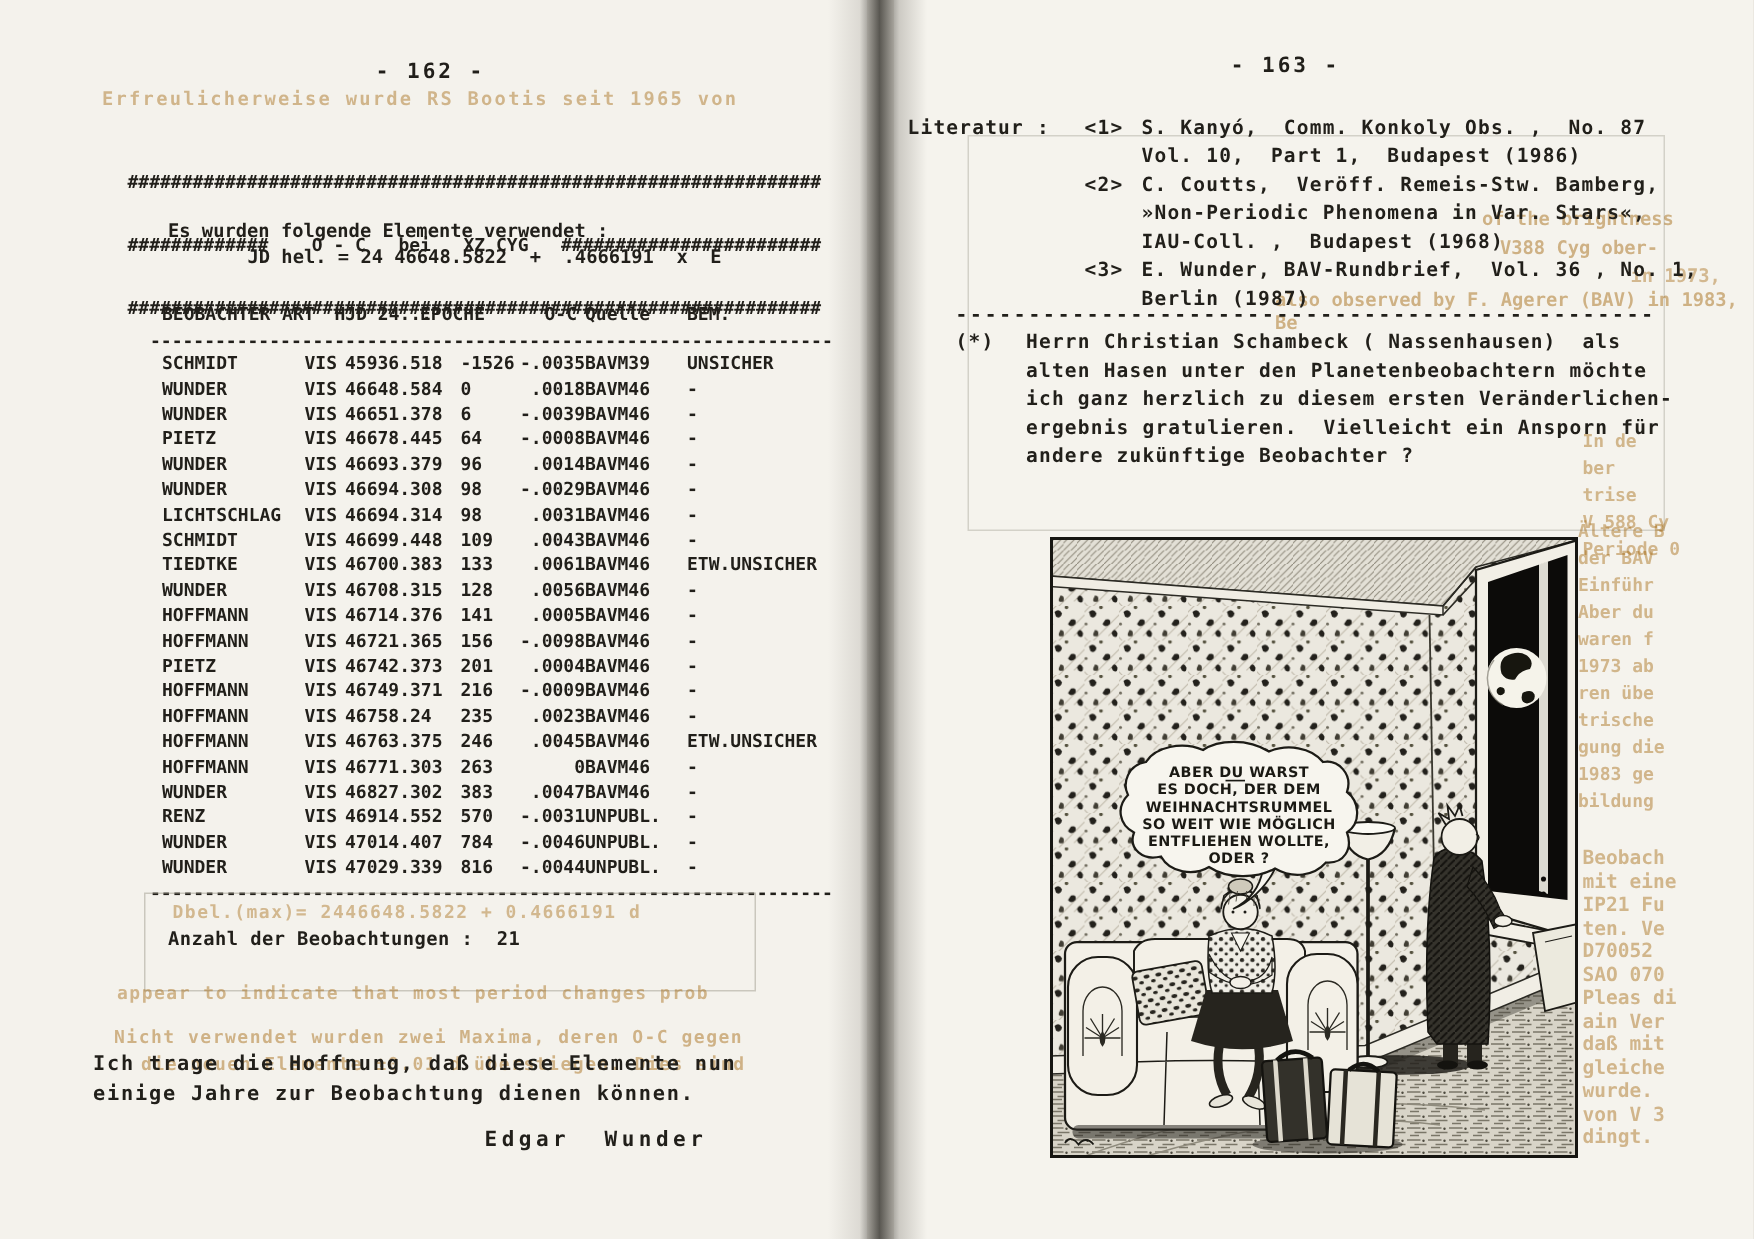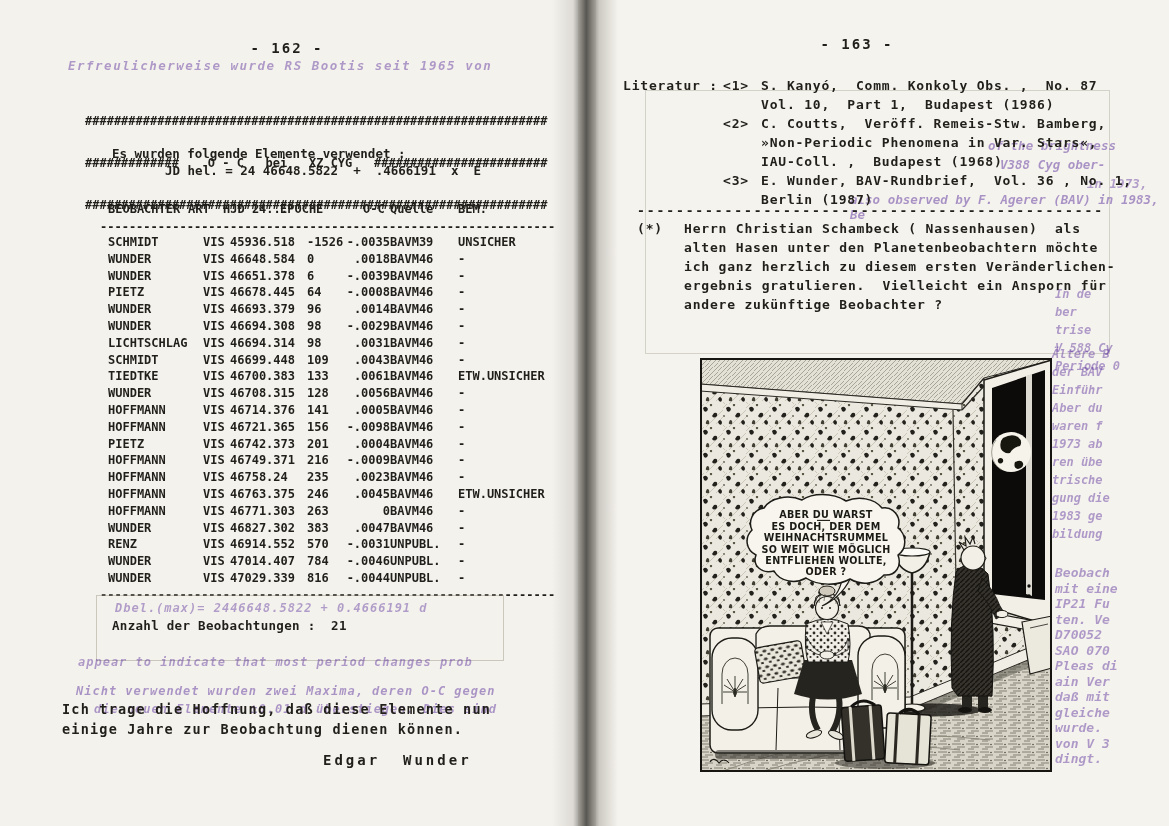--- a/index.html
+++ b/index.html
@@ -32,35 +32,35 @@
   .hrow .c3{transform:translateX(-27px);}
   .hrow .c4{text-align:left;transform:translateX(-2px);margin-left:20px;}
   .dashline{margin-left:-8px;height:15px;letter-spacing:0;}
   .count{left:112px;top:618px;font-size:12.5px;font-weight:bold;letter-spacing:.3px;}
   .closing{left:62px;top:700px;font-size:13.5px;font-weight:bold;letter-spacing:1.2px;line-height:19.5px;}
   .sig{left:323px;top:752px;font-size:14px;font-weight:bold;letter-spacing:3px;}
 
   
   .pgnum-r{left:782px;top:36px;width:150px;text-align:center;}
   .rtext{font-size:13px;font-weight:bold;letter-spacing:.8px;}
-  .lit-label{left:623px;top:78px;}
+  .lit-label{left:605px;top:78px;}
   .lit-items{position:absolute;left:723px;top:78px;}
   .lit-line{position:relative;height:19px;padding-left:38px;white-space:pre;}
   .lit-line .marker{position:absolute;left:0;}
   .dashr{left:637px;top:203px;font-size:13px;font-weight:bold;letter-spacing:1.9px;}
   .note{position:absolute;left:637px;top:221px;}
   .note-marker{position:absolute;left:0;top:0;}
   .note-lines{position:absolute;left:47px;top:0;width:460px;}
   .note-line{height:19px;white-space:pre;}
 
   .cartoon{position:absolute;left:700px;top:358px;width:352px;height:414px;}
 
   
-  .ghost{position:absolute;color:#4c1d95;font-weight:bold;white-space:pre-line;
-         filter:blur(.3px);pointer-events:none;font-style:italic;}
+  .ghost{position:absolute;color:#a16207;font-weight:bold;white-space:pre-line;
+         filter:blur(.3px);pointer-events:none;}
   .gh-top{left:68px;top:58px;font-size:12.5px;letter-spacing:1.5px;opacity:.42;}
   .gh-dbel{left:115px;top:601px;font-size:12px;letter-spacing:1px;opacity:.4;}
   .gh-prelim{left:92px;top:633px;font-size:12px;letter-spacing:1px;opacity:.4;}
   .gh-appear{left:78px;top:655px;font-size:12px;letter-spacing:1px;opacity:.42;}
   .gh-nicht{left:76px;top:684px;font-size:12px;letter-spacing:1px;opacity:.44;}
   .gh-dieneuen{left:94px;top:702px;font-size:12px;letter-spacing:1px;opacity:.44;}
   .gh-box{border:1px solid rgba(150,146,132,.45);}
   .gh-box-left{left:96px;top:595px;width:406px;height:64px;}
   .gh-box-right{left:645px;top:90px;width:463px;height:262px;border-color:rgba(150,146,132,.35);}
   .gh-brightness{left:988px;top:138px;font-size:12.5px;opacity:.45;}

